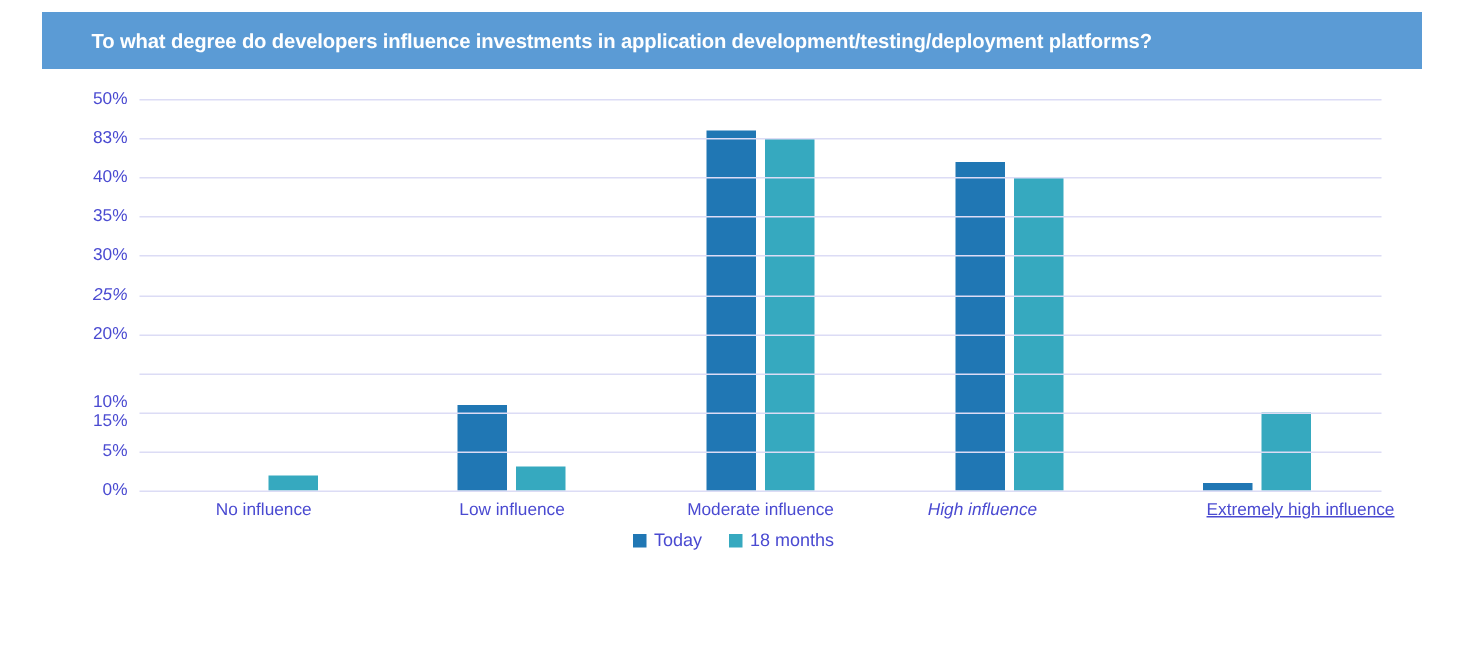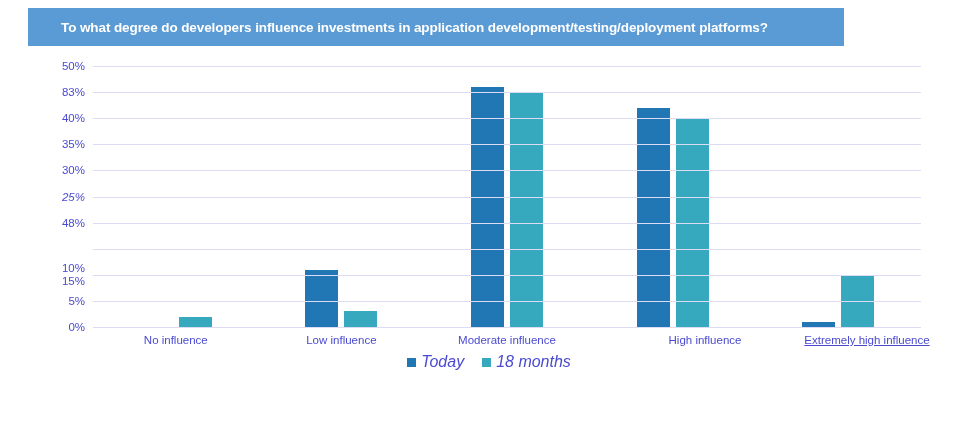--- a/index.html
+++ b/index.html
@@ -13,21 +13,21 @@
     font-family: "Liberation Sans", sans-serif;
     position: relative;
     overflow: hidden;
   }
 
   
   .title-band {
     position: absolute;
     left: 28px;
     top: 8px;
-    width: 816px;
+    width: 920px;
     height: 38px;
     background: #5b9bd5;
     display: flex;
     align-items: center;
     box-sizing: border-box;
     padding-left: 33px;
   }
   .title-text {
     color: #ffffff;
     font-size: 13.5px;
@@ -121,24 +121,23 @@
     display: flex;
     align-items: center;
     gap: 5px;
   }
   .legend-swatch {
     width: 9px;
     height: 9px;
     display: inline-block;
   }
   .legend-label {
-    font-size: 16px;
+    font-size: 12px;
     color: #4a4ad1;
     white-space: nowrap;
-    font-style: italic;
   }
 
   
   .footer {
     position: absolute;
     left: 0;
     top: 384px;
     width: 978px;
     height: 50px;
   }
@@ -151,21 +150,21 @@
 </div>
 
 <div class="chart-wrap">
   <div class="ytick-col">
       <div class="ytick" style="top: 0px;">50%</div>
       <div class="ytick" style="top: 26.1px;">83%</div>
       <div class="ytick" style="top: 52.2px;">40%</div>
       <div class="ytick" style="top: 78.3px; text-align: right;">35%</div>
       <div class="ytick" style="top: 104.4px;">30%</div>
       <div class="ytick" style="top: 130.5px; font-style: italic;">25%</div>
-      <div class="ytick" style="top: 156.6px;">48%</div>
+      <div class="ytick" style="top: 156.6px;">20%</div>
       <div class="ytick" style="top: 182.7px; margin-top: 32px;">15%</div>
       <div class="ytick" style="top: 202px;">10%</div>
       <div class="ytick" style="top: 234.9px;">5%</div>
       <div class="ytick" style="top: 261px;">0%</div>
     </div>
   <div class="plot">
     <div class="bars-layer">
         <div class="bar future" style="left: 85.8px; height: 10.44px; background: rgb(54, 169, 191);"></div>
         <div class="bar today" style="left: 212.4px; height: 57.42px; background: rgb(32, 119, 180);"></div>
         <div class="bar future" style="left: 251.4px; height: 15.66px; background: rgb(54, 169, 191);"></div>
@@ -185,21 +184,21 @@
       <div class="gridline" style="top: 156.6px;"></div>
       <div class="gridline" style="top: 182.7px;"></div>
       <div class="gridline" style="top: 208.8px;"></div>
       <div class="gridline" style="top: 234.9px;"></div>
       <div class="gridline" style="top: 261px;"></div>
     </div>
   <div class="xtick-row">
       <div class="xtick" style="left: 82.8px;">No influence</div>
       <div class="xtick" style="left: 248.4px;">Low influence</div>
       <div class="xtick" style="left: 414px;">Moderate influence</div>
-      <div class="xtick" style="left: 612px;">High influence</div>
+      <div class="xtick" style="left: 562px; font-style: italic;">High influence</div>
       <div class="xtick" style="left: 774px; text-decoration: underline;">Extremely high influence</div>
     </div>
 </div>
 
 <div class="legend">
     <div class="legend-item">
       <span class="legend-swatch" style="background: rgb(32, 119, 180);"></span>
       <span class="legend-label">Today</span>
     </div>
     <div class="legend-item">

